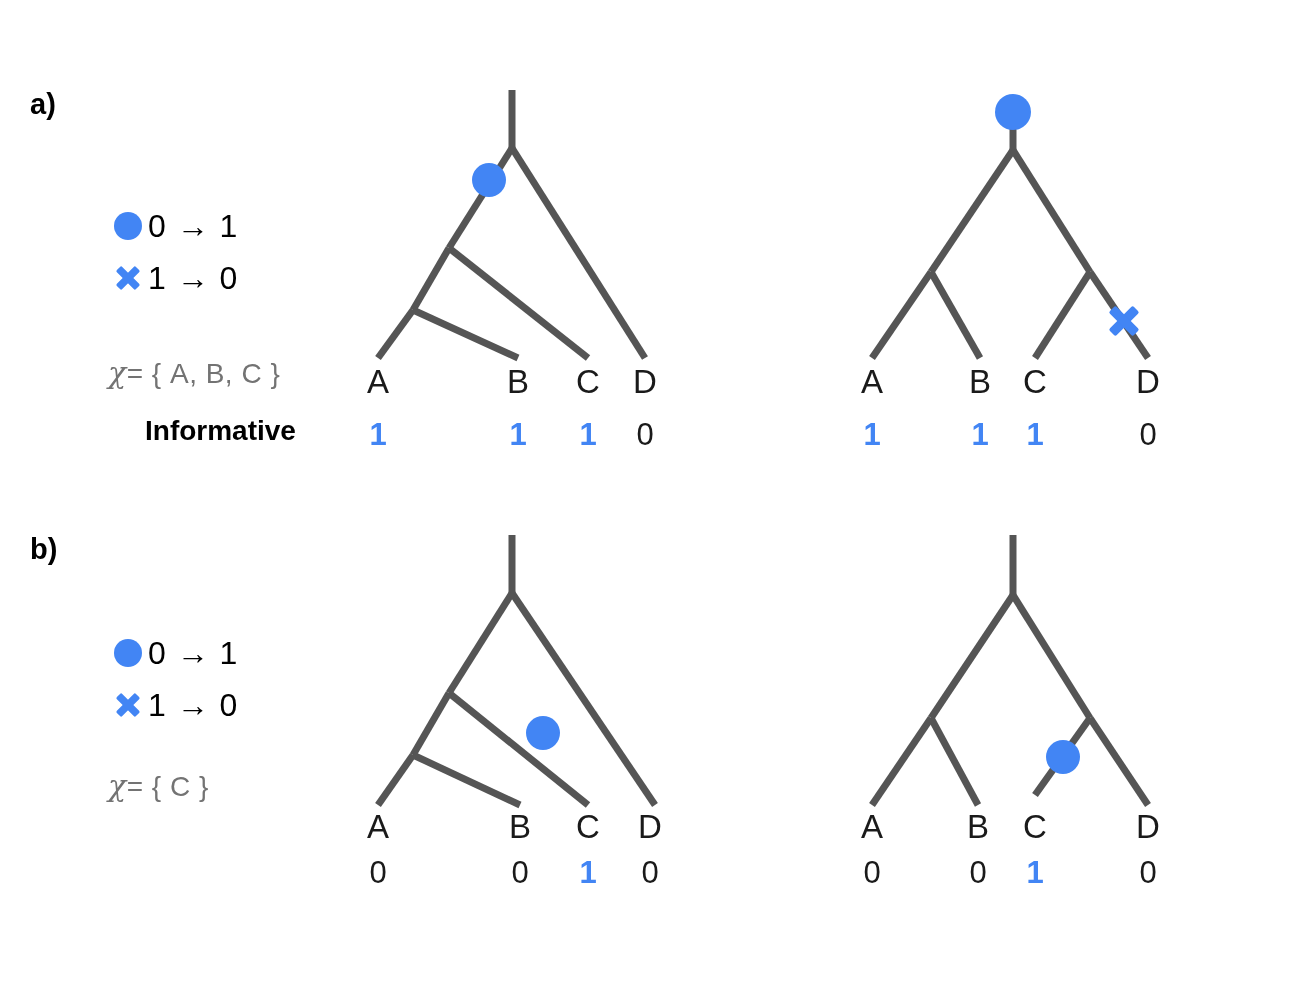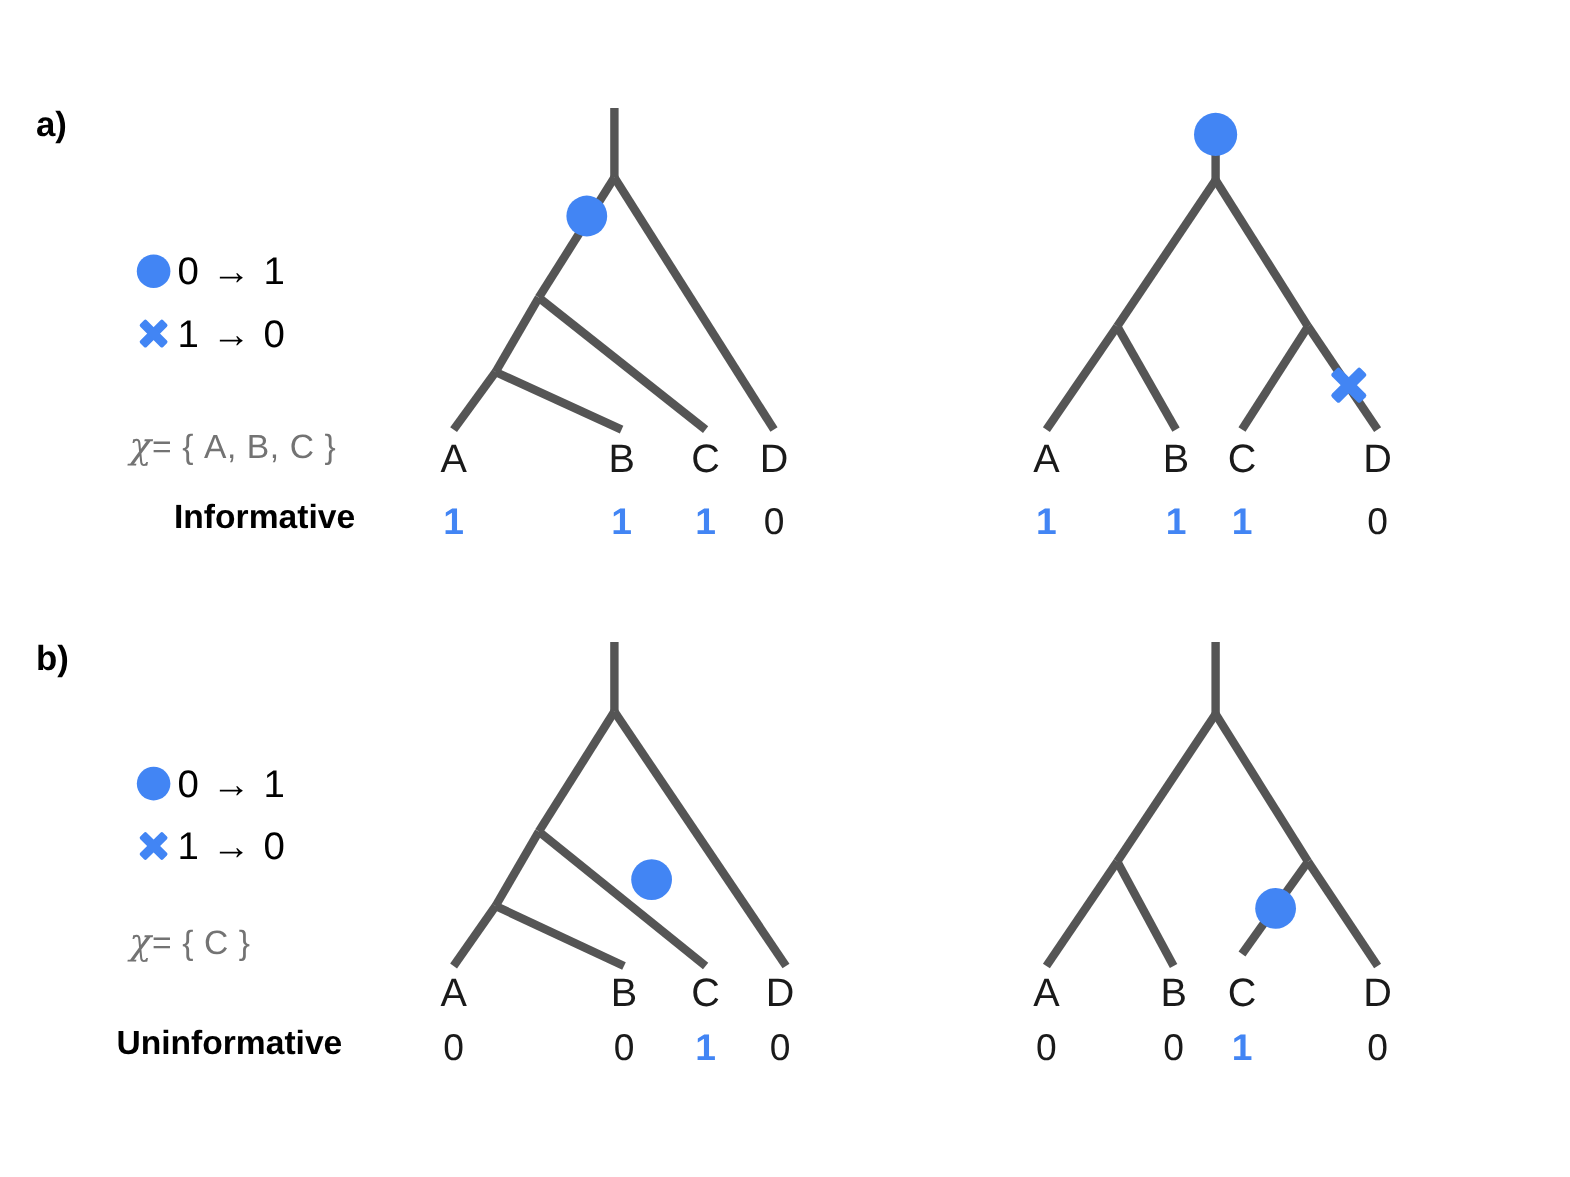--- a/index.html
+++ b/index.html
@@ -211,21 +211,20 @@
         </svg>
       </span>
       <span class="legend-text">1 → 0</span>
     </div>
   </div>
 
   <div class="chi-line" style="left:108px; top:768px;">
     <span class="chi-sym">χ</span><span>= { C }</span>
   </div>
 
-  <div class="verdict" style="left:97px; top:853px;">Uninformative</div>
 
   <svg class="tree" width="1308" height="981">
     <path class="branch" d="M512,535 L512,593"></path>
     <path class="branch" d="M512,593 L655,805"></path>
     <path class="branch" d="M512,593 L449,693"></path>
     <path class="branch" d="M449,693 L588,805"></path>
     <path class="branch" d="M449,693 L413,755"></path>
     <path class="branch" d="M413,755 L520,805"></path>
     <path class="branch" d="M413,755 L378,805"></path>
     <circle cx="543" cy="733" r="17" fill="#4285f4"></circle>

